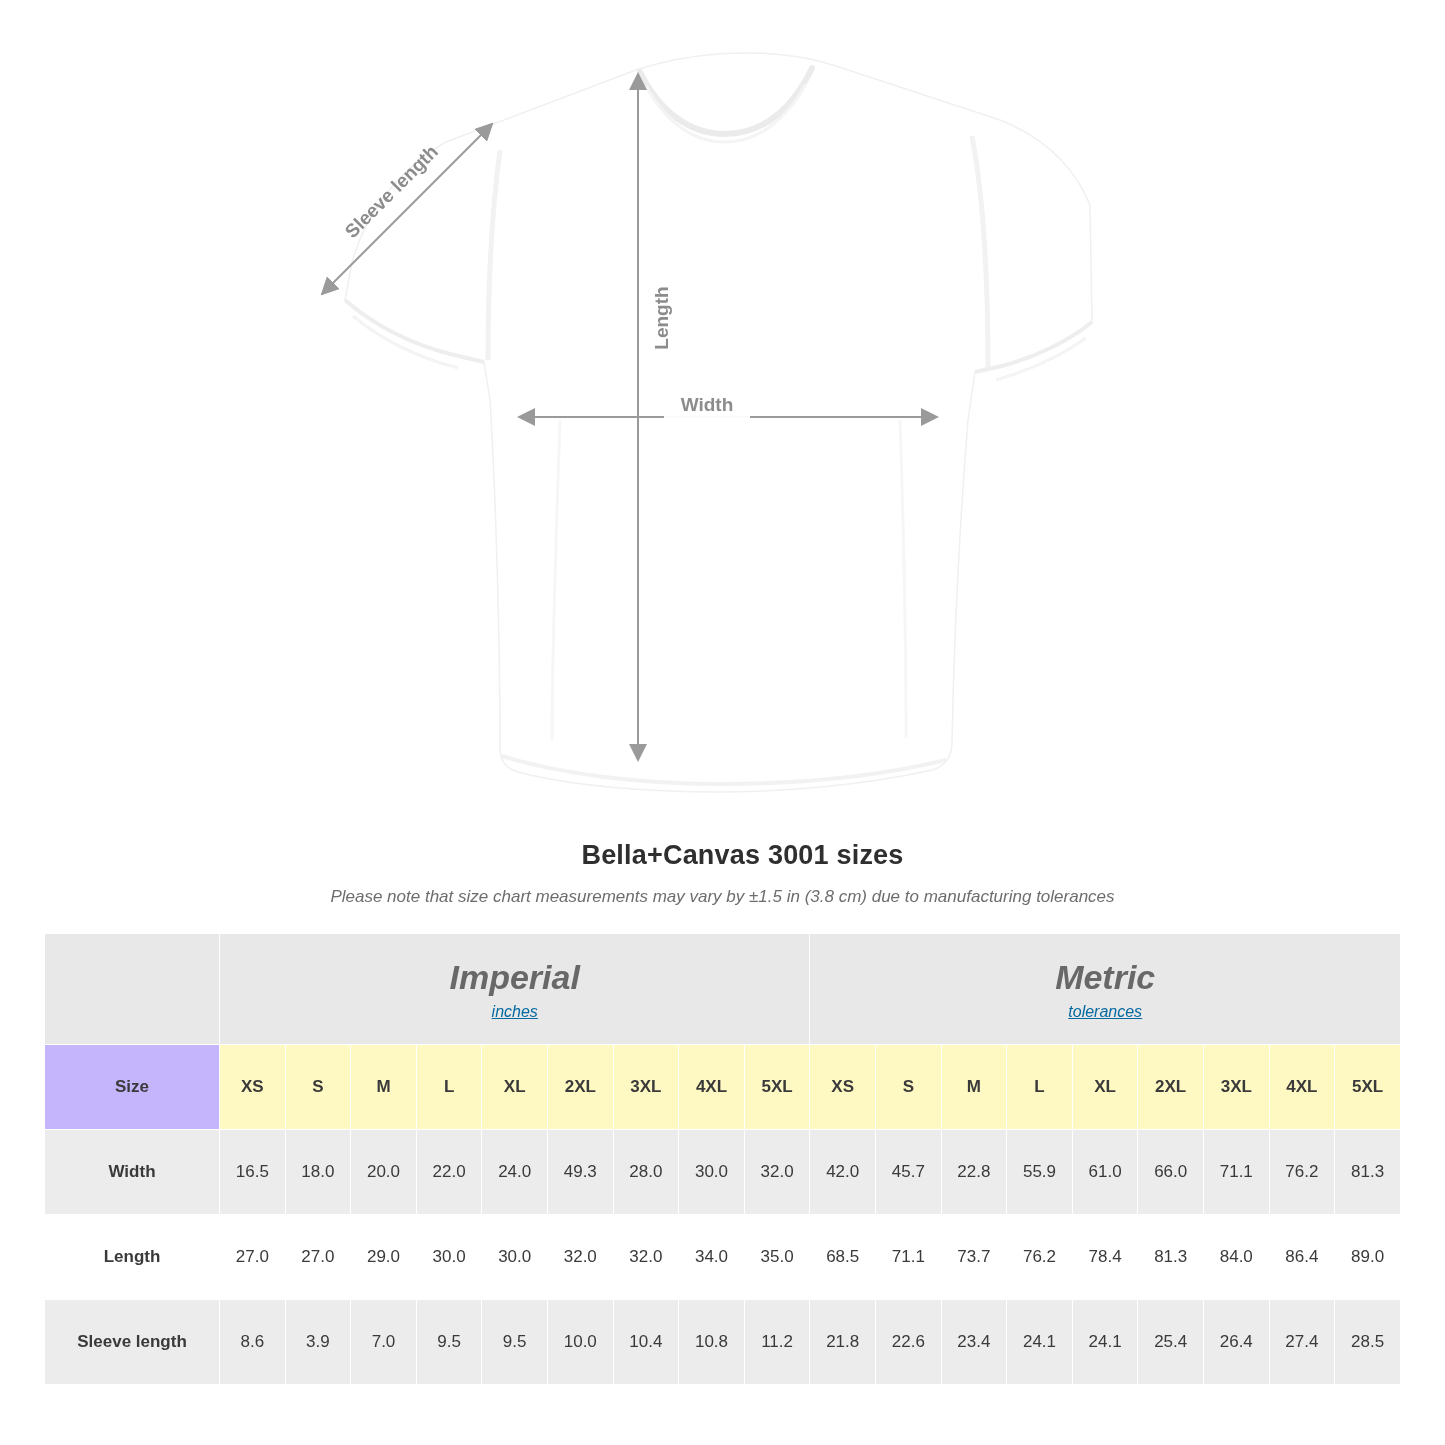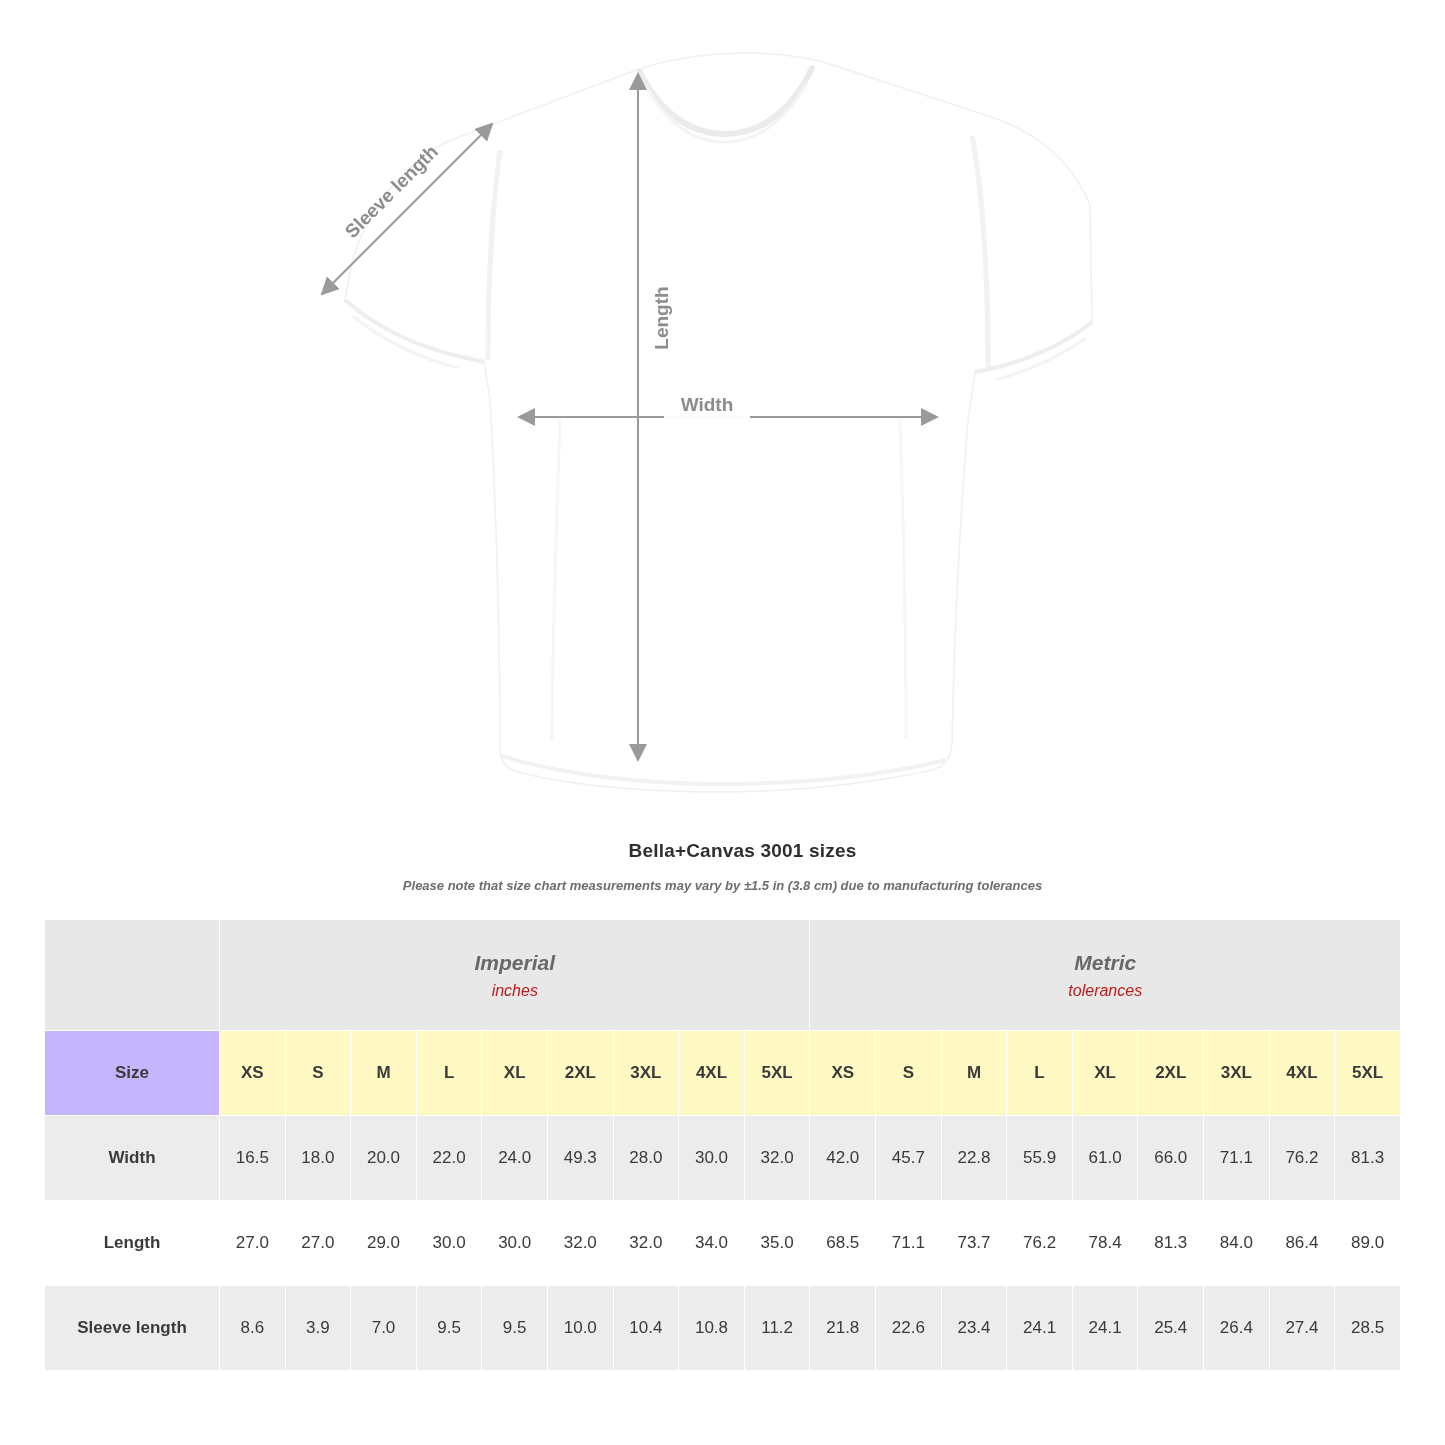--- a/index.html
+++ b/index.html
@@ -30,32 +30,31 @@
   .illustration svg {
     display: block;
   }
 
   
   .title-block {
     text-align: center;
     margin-top: 10px;
   }
   .chart-title {
-    font-size: 19px;
+    font-size: 27px;
     font-weight: bold;
     color: #2f2f2f;
     letter-spacing: 0.2px;
     padding-left: 40px;
   }
   .chart-note {
-    font-size: 13px;
+    font-size: 17px;
     font-style: italic;
     color: #6d6d6d;
     margin-top: 16px;
-    font-weight: bold;
   }
 
   
   .table-wrap {
     margin: 26px 44px 0 44px;
   }
   table.size-table {
     border-collapse: collapse;
     width: 1357px;
     table-layout: fixed;
@@ -67,31 +66,32 @@
     vertical-align: middle;
     font-size: 17px;
     color: #3a3a3a;
     padding: 0;
   }
   .unitbar td {
     background: #e8e8e8;
     height: 110px;
   }
   .unit-name {
-    font-size: 21px;
+    font-size: 34px;
     font-weight: bold;
     font-style: italic;
     color: #686868;
     line-height: 1.2;
   }
   .unit-sub {
     font-size: 16px;
     font-style: italic;
-    color: #b91c1c;
+    color: #0369a1;
     margin-top: 6px;
+    text-decoration: underline;
   }
   .hdr-row td {
     background: #fef9c3;
     height: 84px;
     font-weight: bold;
     font-size: 18px;
     color: #2f2f2f;
   }
   .hdr-row td.rowlabel {
     background: #c4b5fd;

